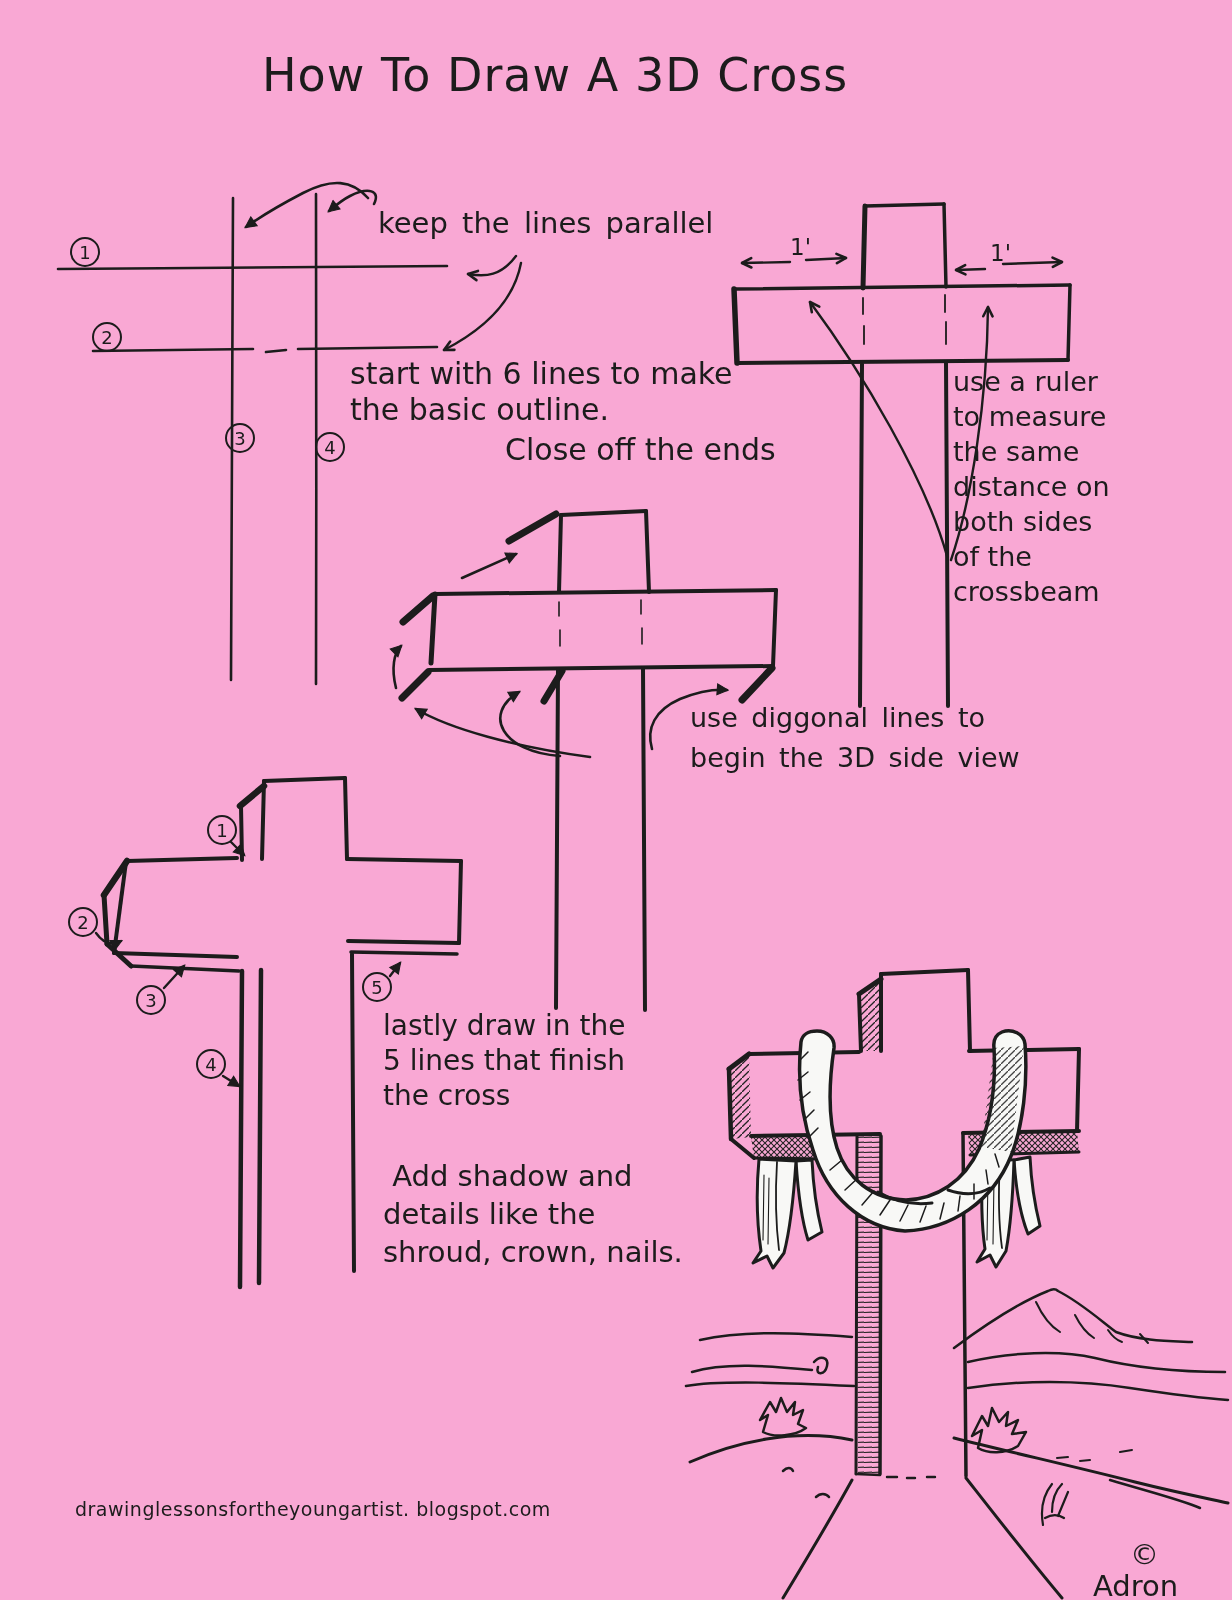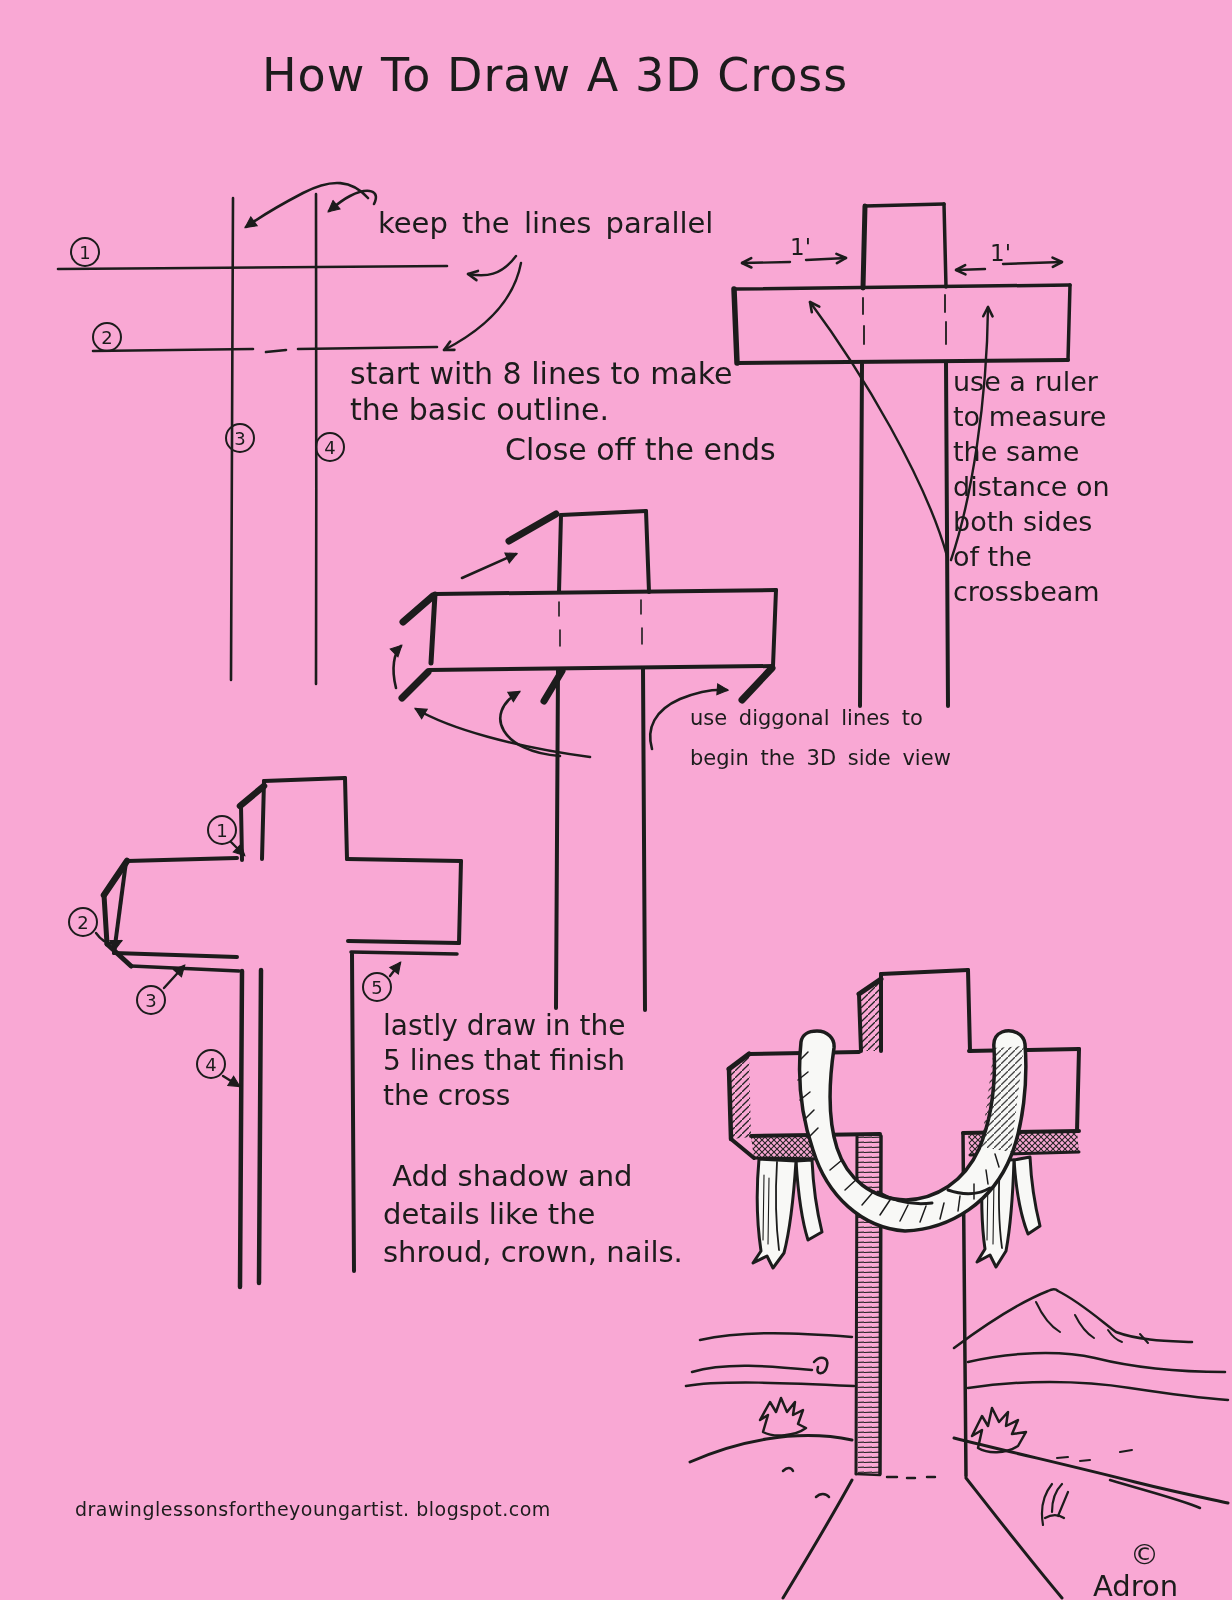--- a/index.html
+++ b/index.html
@@ -12,21 +12,21 @@
     color:#1c1c1c;
   }
   .art{position:absolute;left:0;top:0;}
   .txt{position:absolute;white-space:pre-wrap;line-height:1.2;}
   .title{font-size:46px;letter-spacing:1px;}
   .subtitle{font-size:34px;word-spacing:6px;}
   .keep{font-size:29px;word-spacing:5px;}
   .start{font-size:30px;line-height:36px;}
   .close{font-size:30px;}
   .ruler{font-size:27px;line-height:35px;}
-  .diag{font-size:21px;line-height:40px;word-spacing:5px;}
+  .diag{font-size:27px;line-height:40px;word-spacing:5px;}
   .lastly{font-size:28px;line-height:35px;}
   .shadow{font-size:29px;line-height:38px;margin-top:21px;}
   .footer{font-size:19px;letter-spacing:0.5px;}
   .copy{font-size:29px;line-height:32px;}
   .meas{position:absolute;font-size:23px;}
   .circ{
     position:absolute;width:30px;height:30px;box-sizing:border-box;
     border:2.5px solid #1c1c1c;border-radius:50%;
     display:flex;align-items:center;justify-content:center;
     font-size:18px;background:transparent;
@@ -224,21 +224,21 @@
         <path d="M830,1170 L842,1160 M845,1190 L858,1178 M862,1205 L874,1191 M880,1215 L890,1200 M900,1221 L908,1205 M920,1222 L926,1206 M940,1219 L944,1203 M958,1211 L960,1196 M974,1199 L974,1184 M988,1184 L986,1170 M999,1167 L995,1154" stroke-width="1.5"></path>
       </g>
     </g>
   </svg>
 
   <div class="txt title" style="left:262px;top:48px">How To Draw A 3D Cross</div>
 
 
   <div class="txt keep" style="left:378px;top:206px">keep the lines parallel</div>
 
-  <div class="txt start" style="left:350px;top:356px">start with 8 lines to make
+  <div class="txt start" style="left:350px;top:356px">start with 6 lines to make
 the basic outline.</div>
 
   <div class="txt ruler" style="left:953px;top:364px">use a ruler
 to measure
 the same
 distance on
 both sides
 of the
 crossbeam</div>
 

